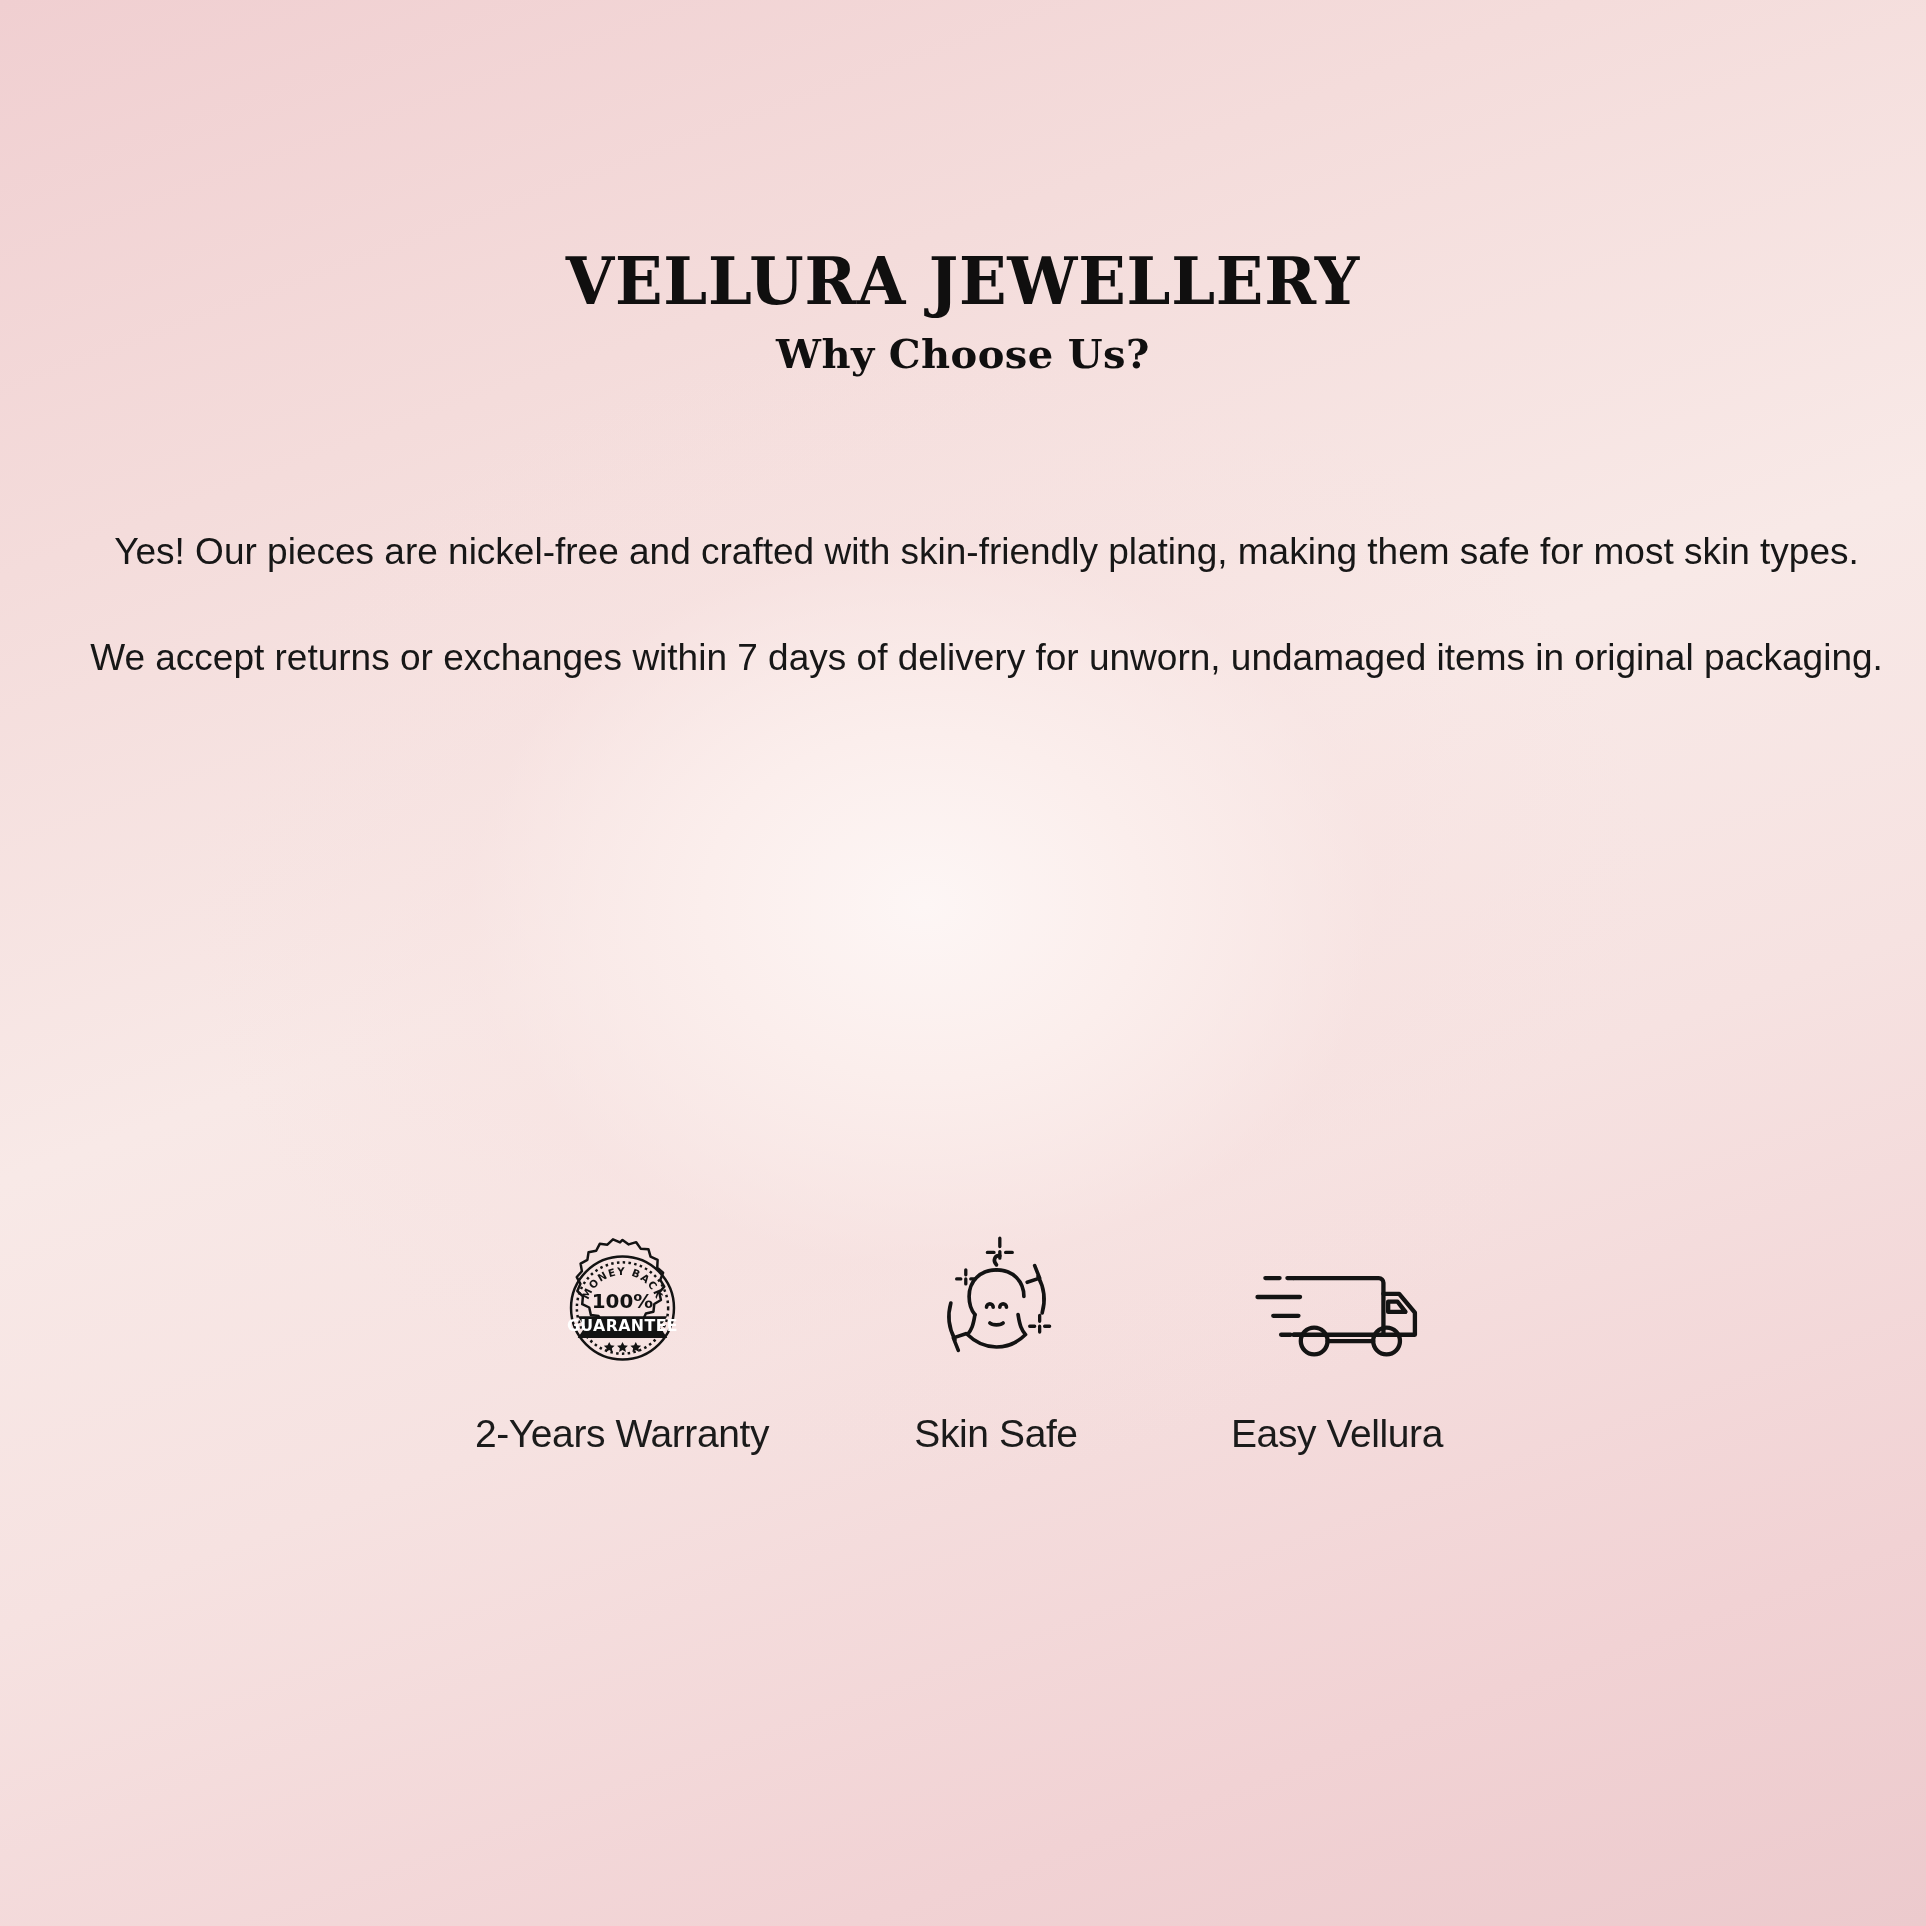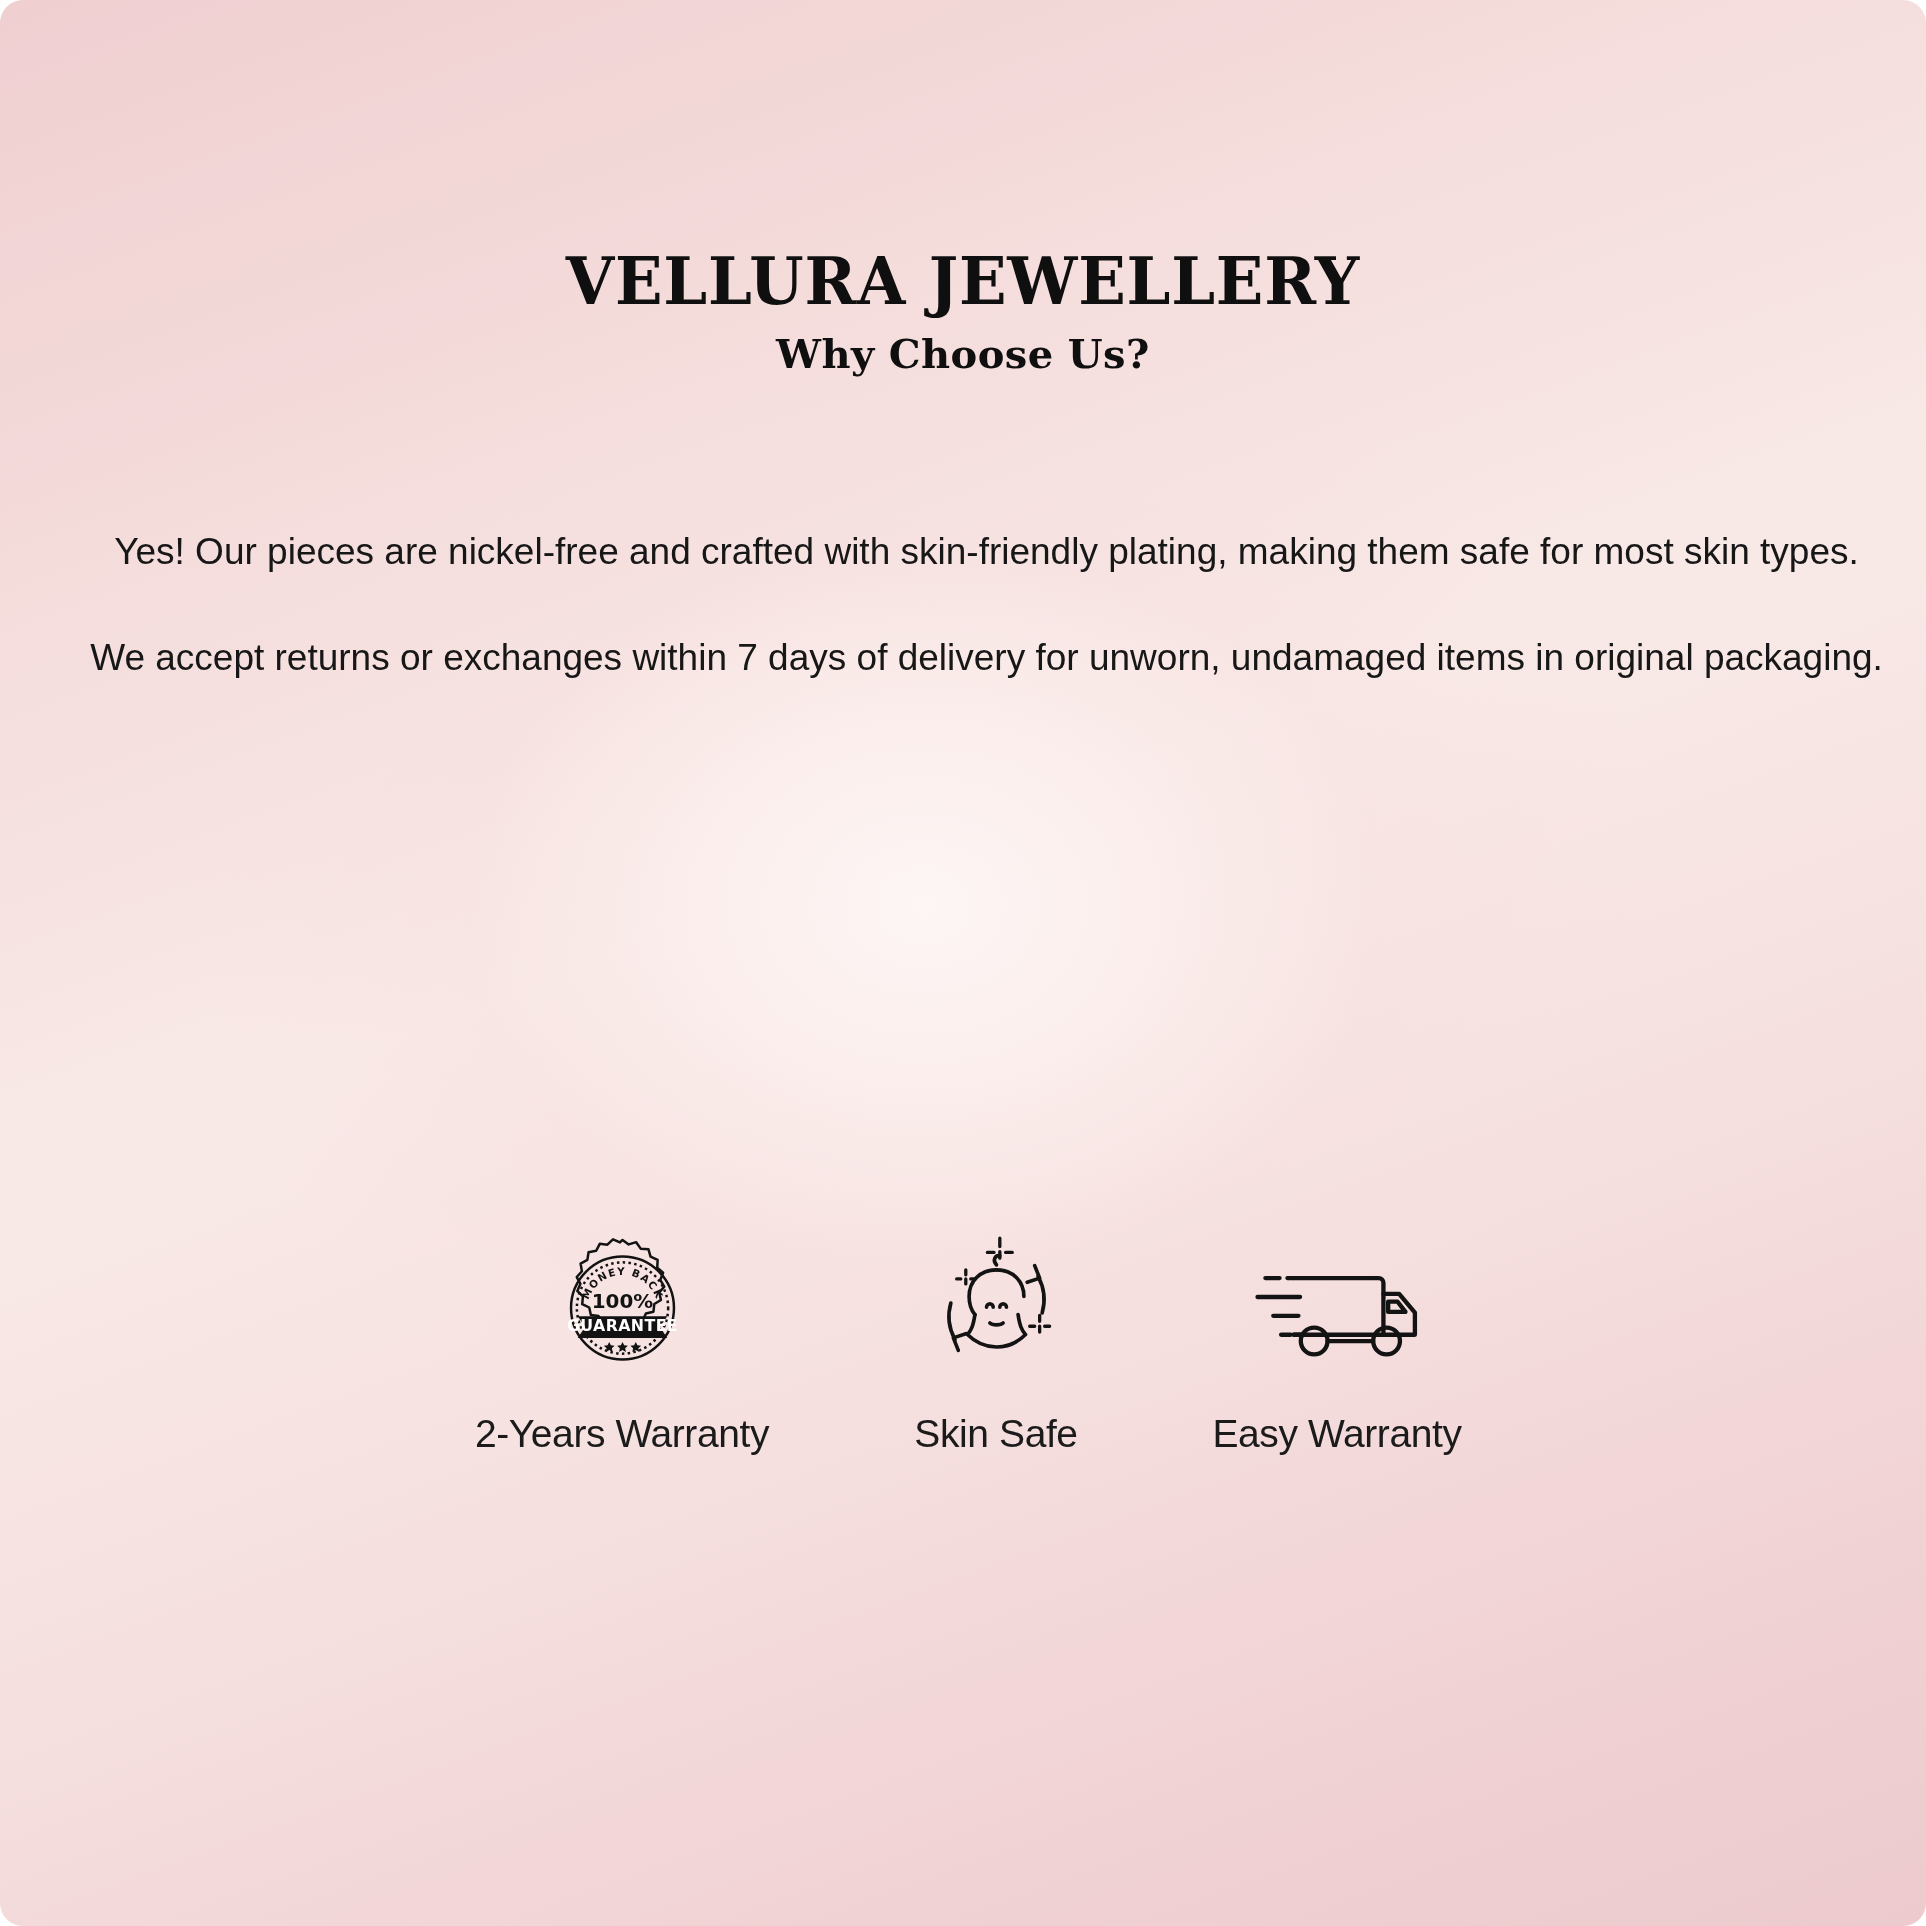--- a/index.html
+++ b/index.html
@@ -14,21 +14,20 @@
   }
 
   .page {
     position: relative;
     width: 1926px;
     height: 1926px;
     background:
       radial-gradient(ellipse 732px 578px at 48% 47%, #fdf6f5 0%, #fbeeec 30%, rgba(247,225,224,0.35) 62%, rgba(243,213,214,0.0) 100%),
       linear-gradient(160deg, #f0cfd1 0%, #f4dcdb 22%, #f8e9e7 45%, #f6e2e1 62%, #f1d2d4 85%, #eccacd 100%);
     box-sizing: border-box;
-    border-radius: 23px;
   }
 
   .headings {
     position: absolute;
     top: 247px;
     left: 0;
     width: 100%;
     text-align: center;
   }
 
@@ -201,18 +200,18 @@
             <path d="M103 142 h58"></path>
             <path d="M60 134 h9"></path>
             <path d="M52 62 h8"></path>
             <path d="M24 62 h18"></path>
             <path d="M14 86 h54"></path>
             <path d="M34 110 h32"></path>
             <path d="M44 134 h12"></path>
           </g>
         </svg>
       </div>
-      <div class="badge-label">Easy Warranty</div>
+      <div class="badge-label">Easy Vellura</div>
     </div>
 
   </div>
 </div>
 
 
 </body></html>

